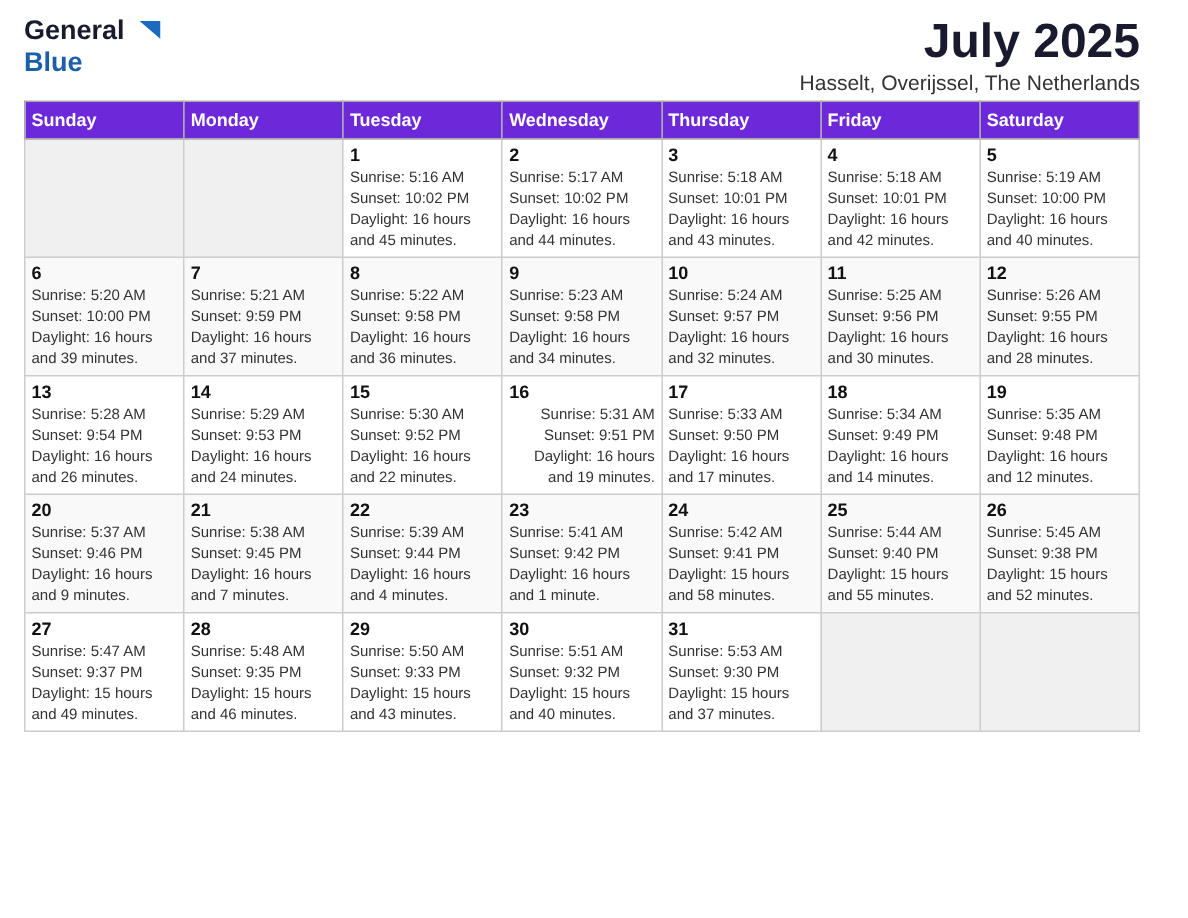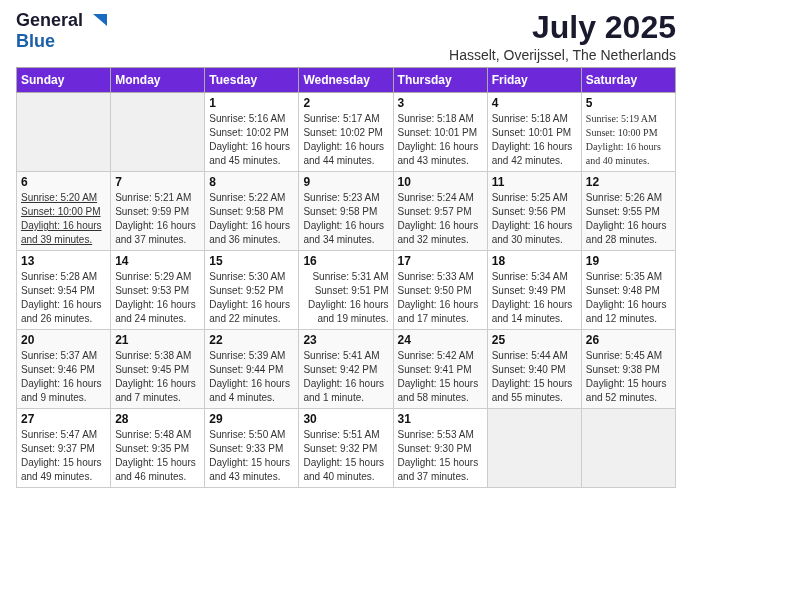--- a/index.html
+++ b/index.html
@@ -4,21 +4,21 @@
   <style>
     * { box-sizing: border-box; margin: 0; padding: 0; }
     body {
       font-family: Arial, sans-serif;
       background: #fff;
       width: 792px;
       height: 612px;
       overflow: hidden;
     }
     .page {
-      width: 676px;
+      width: 760px;
       padding: 10px 0 10px 16px;
     }
     .header {
       display: flex;
       align-items: flex-start;
       justify-content: space-between;
       margin-bottom: 4px;
     }
     .logo {
       display: flex;
@@ -153,30 +153,30 @@
           </td>
           <td>
             <span class="day-num">4</span>
             <div class="day-info" style="white-space: pre-line;">Sunrise: 5:18 AM
 Sunset: 10:01 PM
 Daylight: 16 hours
 and 42 minutes.</div>
           </td>
           <td>
             <span class="day-num">5</span>
-            <div class="day-info" style="white-space: pre-line; font-family: Liberation Serif, serif;">Sunrise: 5:19 AM
+            <div class="day-info" style="white-space: pre-line;">Sunrise: 5:19 AM
 Sunset: 10:00 PM
 Daylight: 16 hours
 and 40 minutes.</div>
           </td>
         </tr>
         <tr>
           <td>
             <span class="day-num">6</span>
-            <div class="day-info" style="white-space: pre-line; text-decoration: underline;">Sunrise: 5:20 AM
+            <div class="day-info" style="white-space: pre-line;">Sunrise: 5:20 AM
 Sunset: 10:00 PM
 Daylight: 16 hours
 and 39 minutes.</div>
           </td>
           <td>
             <span class="day-num">7</span>
             <div class="day-info" style="white-space: pre-line;">Sunrise: 5:21 AM
 Sunset: 9:59 PM
 Daylight: 16 hours
 and 37 minutes.</div>

